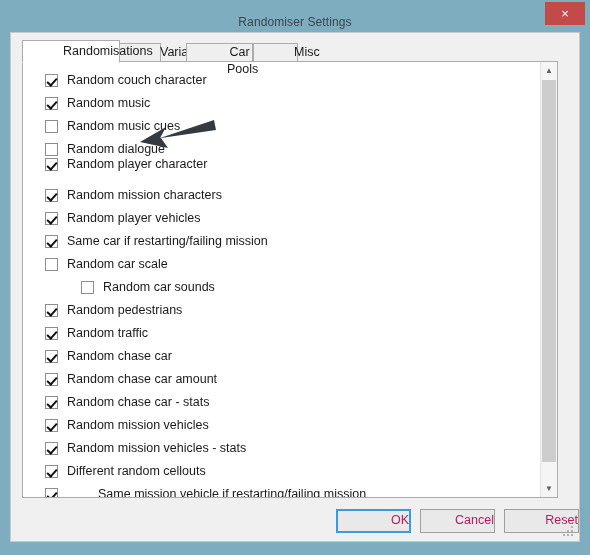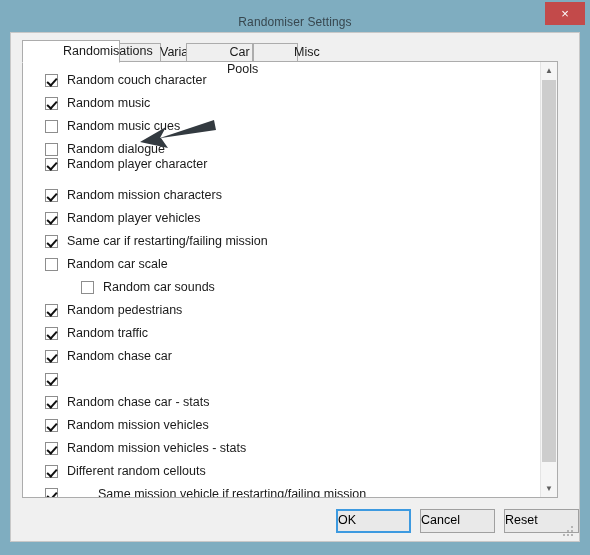--- a/index.html
+++ b/index.html
@@ -187,23 +187,23 @@
 
   
   .dlgbtn {
     position: absolute;
     top: 476px;
     width: 75px; height: 24px;
     box-sizing: border-box;
     background: #e9e9e9;
     border: 1px solid #a0a0a0;
     font-size: 12.5px;
-    color: #000000;
+    color: #be185d;
     line-height: 21px;
-    text-align: left;
+    text-align: right;
     cursor: pointer;
     font-family: "Liberation Sans", sans-serif;
   }
   .dlgbtn.default {
     border: 2px solid #3d9ae0;
     background: #e9e9e9;
     line-height: 19px;
   }
   #btn-ok { left: 325px; }
   #btn-cancel { left: 409px; }
@@ -300,20 +300,21 @@
           <div class="cbrow" style="top: 261px;">
             <span class="cbbox checked"></span>
             <span class="cblabel">Random traffic</span>
           </div>
           <div class="cbrow" style="top: 284px;">
             <span class="cbbox checked"></span>
             <span class="cblabel">Random chase car</span>
           </div>
           <div class="cbrow" style="top: 307px;">
             <span class="cbbox checked"></span>
+            <span class="cblabel">Random chase car amount</span>
           </div>
           <div class="cbrow" style="top: 330px;">
             <span class="cbbox checked"></span>
             <span class="cblabel">Random chase car - stats</span>
           </div>
           <div class="cbrow" style="top: 353px;">
             <span class="cbbox checked"></span>
             <span class="cblabel">Random mission vehicles</span>
           </div>
           <div class="cbrow" style="top: 376px;">

